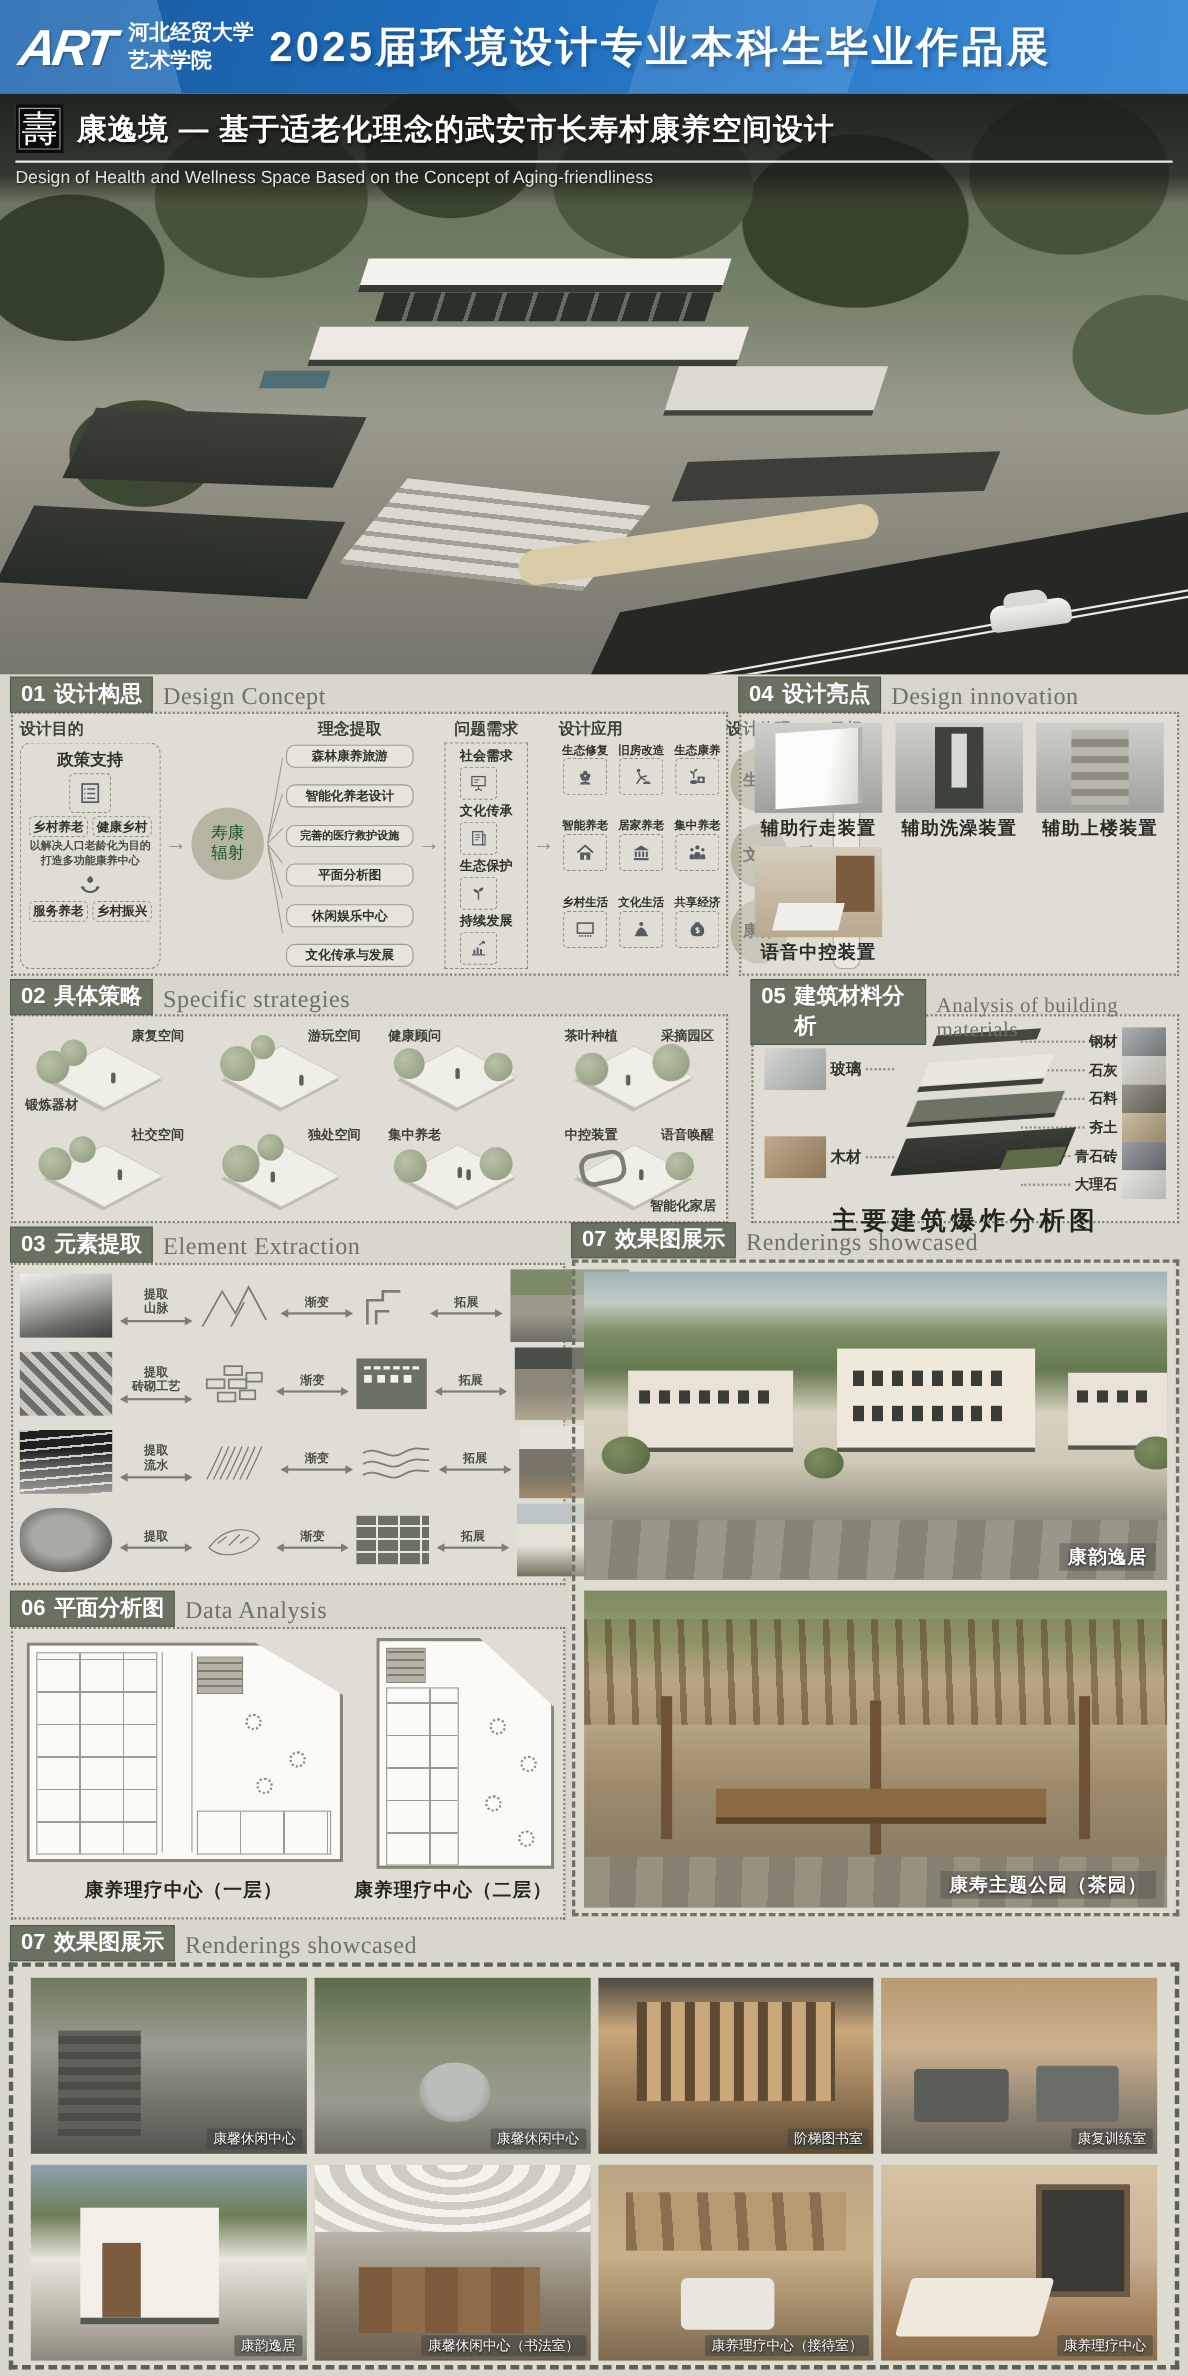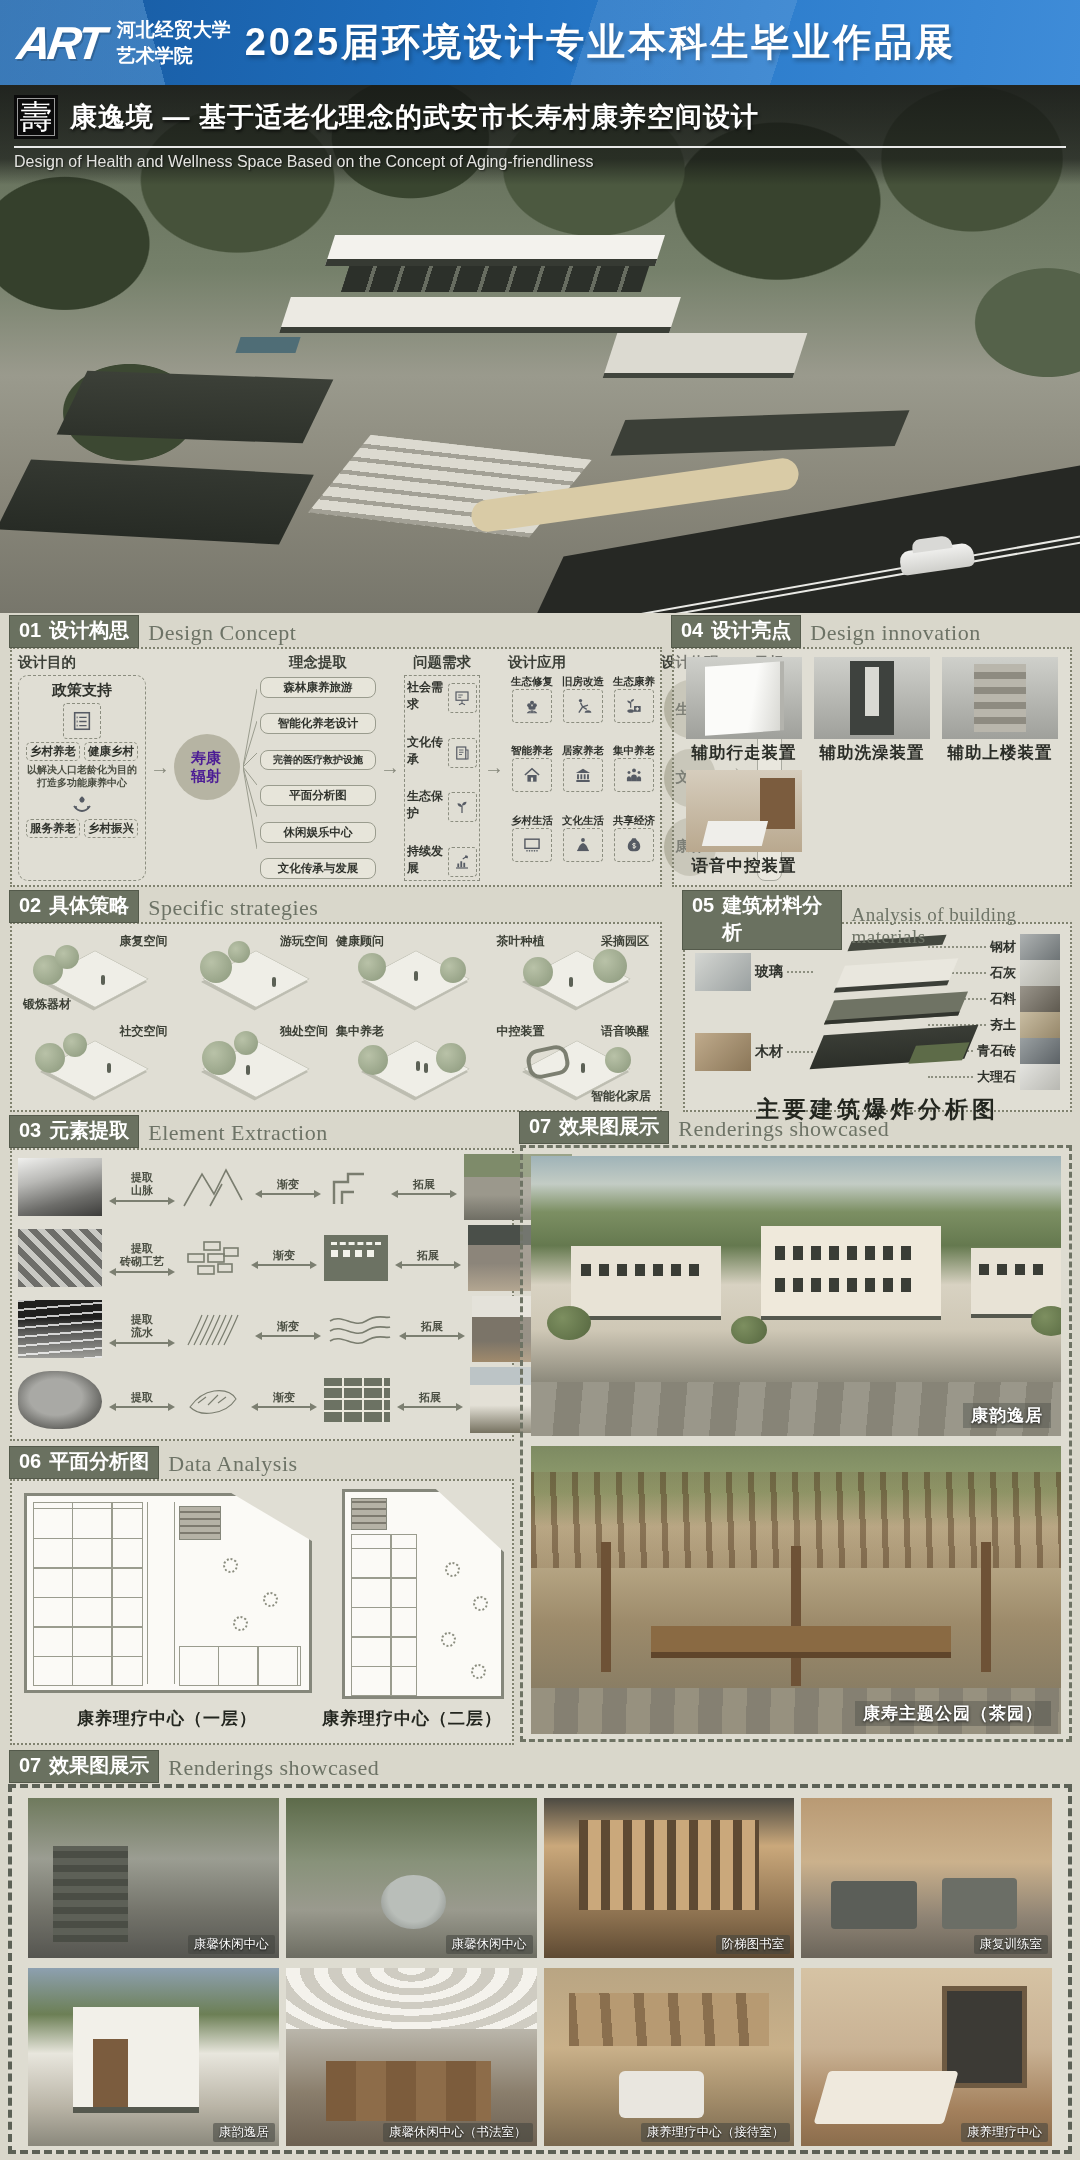--- a/index.html
+++ b/index.html
@@ -38,48 +38,48 @@
   .cflow{display:flex;align-items:stretch;gap:3px;padding:4px 6px;height:100%;box-sizing:border-box}
   .clab{font-size:14.5px;font-weight:bold;color:#3c4038;text-align:center;margin-bottom:3px}
   .pcol{width:128px;flex:0 0 auto;display:flex;flex-direction:column}
   .pbox{flex:1;border:1.5px dashed #8b8d7f;border-radius:10px;padding:5px 4px;display:flex;flex-direction:column;align-items:center;gap:3px}
   .ptitle{font-size:15px;font-weight:bold}
   .icbox{border:1.5px dashed #8b8d7f;border-radius:4px;padding:2px;display:flex;align-items:center;justify-content:center}
   .tagrow{display:flex;gap:4px}
   .tag{border:1.5px dashed #8b8d7f;border-radius:5px;padding:1px 3px;font-size:11.5px;font-weight:bold;white-space:nowrap}
   .ptext{font-size:10px;text-align:center;line-height:1.25;font-weight:bold;color:#4a4e42}
   .flowarr{align-self:center;font-size:20px;color:#85877a;font-weight:bold;flex:0 0 auto;padding:0 1px}
-  .hub{align-self:center;width:54px;height:66px;border-radius:50%;background:#b6b4a3;display:flex;align-items:center;justify-content:center;font-size:15px;font-weight:bold;color:#4c1d95;line-height:1.2;flex:0 0 auto;padding:0 6px;box-sizing:content-box}
+  .hub{align-self:center;width:54px;height:66px;border-radius:50%;background:#b6b4a3;display:flex;align-items:center;justify-content:center;font-size:15px;font-weight:normal;color:#14532d;text-align:center;line-height:1.2;flex:0 0 auto;padding:0 6px;box-sizing:content-box}
   .hub span{width:32px}
   .ecol{width:116px;flex:0 0 auto;display:flex;flex-direction:column}
   .elist{flex:1;display:flex;flex-direction:column;justify-content:space-between;padding:2px 0}
   .ebox{border:1.5px solid #9a9c8e;border-radius:8px;padding:2px 2px;font-size:11.5px;font-weight:bold;text-align:center;background:#e7e5da;white-space:nowrap;overflow:hidden}
   .ncol{width:76px;flex:0 0 auto;display:flex;flex-direction:column}
   .nbox{flex:1;border:1.5px dashed #8b8d7f;display:flex;flex-direction:column;align-items:center;justify-content:space-between;padding:3px 2px}
-  .nitem{display:flex;flex-direction:row;align-items:flex-end;gap:1px}
+  .nitem{display:flex;flex-direction:column;align-items:flex-start;gap:1px}
   .nlab{font-size:12px;font-weight:bold}
   .acol{width:150px;flex:0 0 auto;display:flex;flex-direction:column}
   .agrid{flex:1;display:grid;grid-template-columns:repeat(3,1fr);gap:2px 3px}
   .acell{display:flex;flex-direction:column;align-items:center}
   .alab{font-size:10.5px;font-weight:bold;white-space:nowrap}
   .acell .icbox{width:34px;height:28px}
   .bcol{width:58px;flex:0 0 auto;display:flex;flex-direction:column;align-items:center}
   .bubbles{flex:1;display:flex;flex-direction:column;justify-content:space-around;align-items:center}
   .bub{width:52px;height:58px;border-radius:50%;background:#b6b4a3;display:flex;align-items:center;justify-content:center;font-size:14.5px;font-weight:bold;color:#41453b}
   .gcol{width:44px;flex:0 0 auto;display:flex;flex-direction:column;align-items:center}
   .gbox{flex:1;border:1.5px solid #85877b;border-radius:8px;writing-mode:vertical-rl;font-size:12.5px;font-weight:bold;letter-spacing:2px;padding:5px 3px;display:flex;align-items:center;background:#e7e5da}
   .ic{color:#565b64}
   
   .sgrid{display:grid;grid-template-columns:repeat(4,1fr);grid-template-rows:1fr 1fr;padding:3px;height:100%;box-sizing:border-box}
   .scene{position:relative}
   .plat{position:absolute;left:50%;top:58%;width:74px;height:74px;transform:translate(-50%,-50%) rotateX(58deg) rotateZ(45deg);background:#efeee7;border:1px solid #c6c6ba;box-shadow:3px 5px 0 #bdbdb1}
   .tree{position:absolute;border-radius:50%;background:radial-gradient(circle at 35% 35%,#b9c2a8,#8b987c)}
   .fig{position:absolute;width:4px;height:10px;background:#5c6156;border-radius:2px}
   .sl{position:absolute;font-size:12px;font-weight:bold;color:#3c4036;white-space:nowrap;z-index:2}
-  .pa{top:6px;right:8px}.pb{bottom:4px;left:8px}.pc{top:6px;left:0}.pd{bottom:2px;right:6px}
+  .pa{top:6px;right:8px}.pb{bottom:4px;left:8px}.pc{top:6px;left:17px}.pd{bottom:2px;right:6px}
   
   .hgrid{display:grid;grid-template-columns:repeat(3,1fr);grid-template-rows:1fr 1fr;gap:6px 12px;padding:8px 12px;height:100%;box-sizing:border-box}
   .hitem{display:flex;flex-direction:column}
   .hl-img{flex:1;background:linear-gradient(180deg,#cfd0cb,#9fa09b);position:relative;overflow:hidden}
   .hl-lab{font-size:16.5px;font-weight:bold;text-align:center;letter-spacing:1px;padding-top:3px;color:#2a2d27}
   .h1::before{content:"";position:absolute;inset:8% 16%;background:linear-gradient(100deg,#fbfbf9 62%,#d8d8d3);transform:skewY(-4deg);border-right:4px solid #b3b3ad}
   .h2::before{content:"";position:absolute;left:12%;top:34%;width:58%;height:24%;background:#f1f1ed;border-radius:6px 6px 12px 12px;box-shadow:0 10px 0 -4px #c4c4bd}
   .h2::after{content:"";position:absolute;right:14%;top:16%;width:10%;height:44%;background:#5c6152}
   .h3::before{content:"";position:absolute;left:31%;top:5%;width:38%;height:90%;background:#3e423e}
   .h3::after{content:"";position:absolute;left:44%;top:12%;width:12%;height:60%;background:#d9d9d3}

